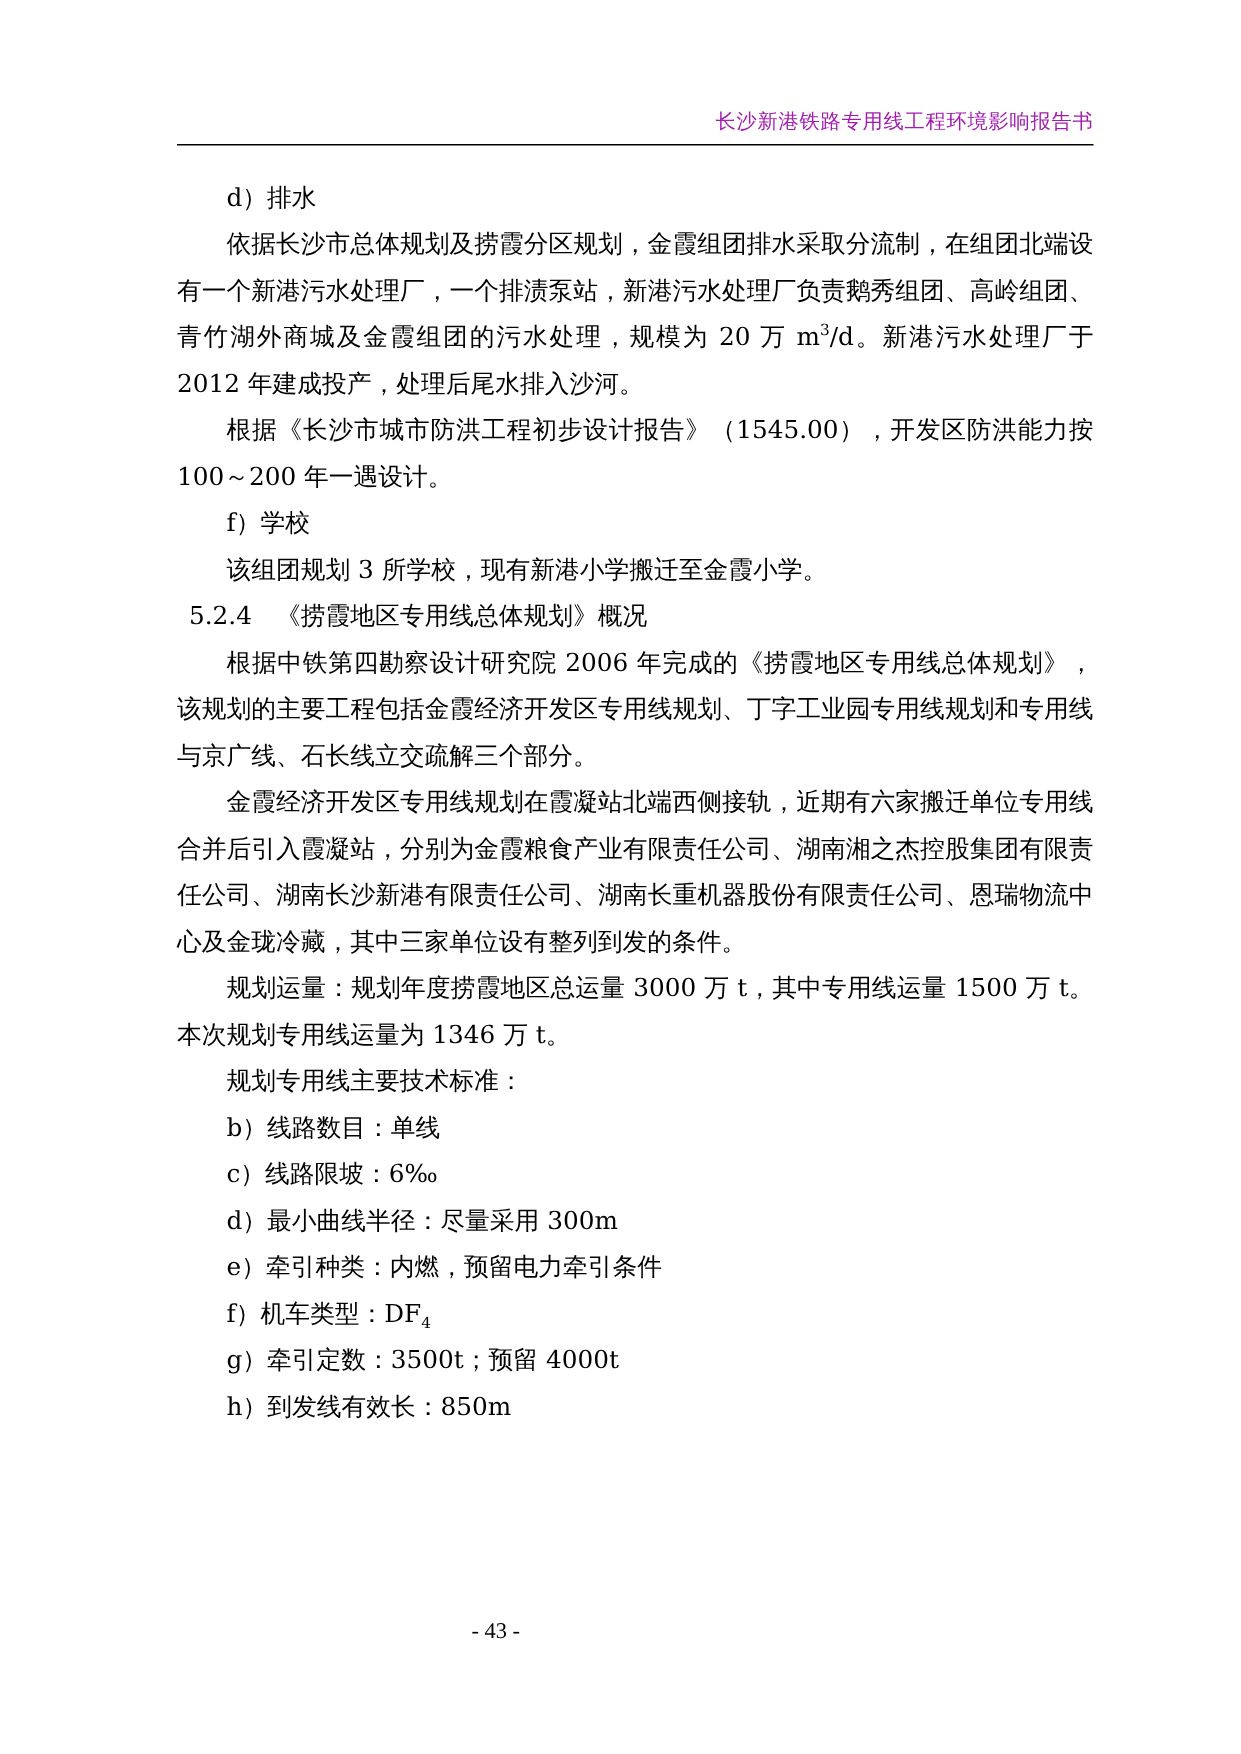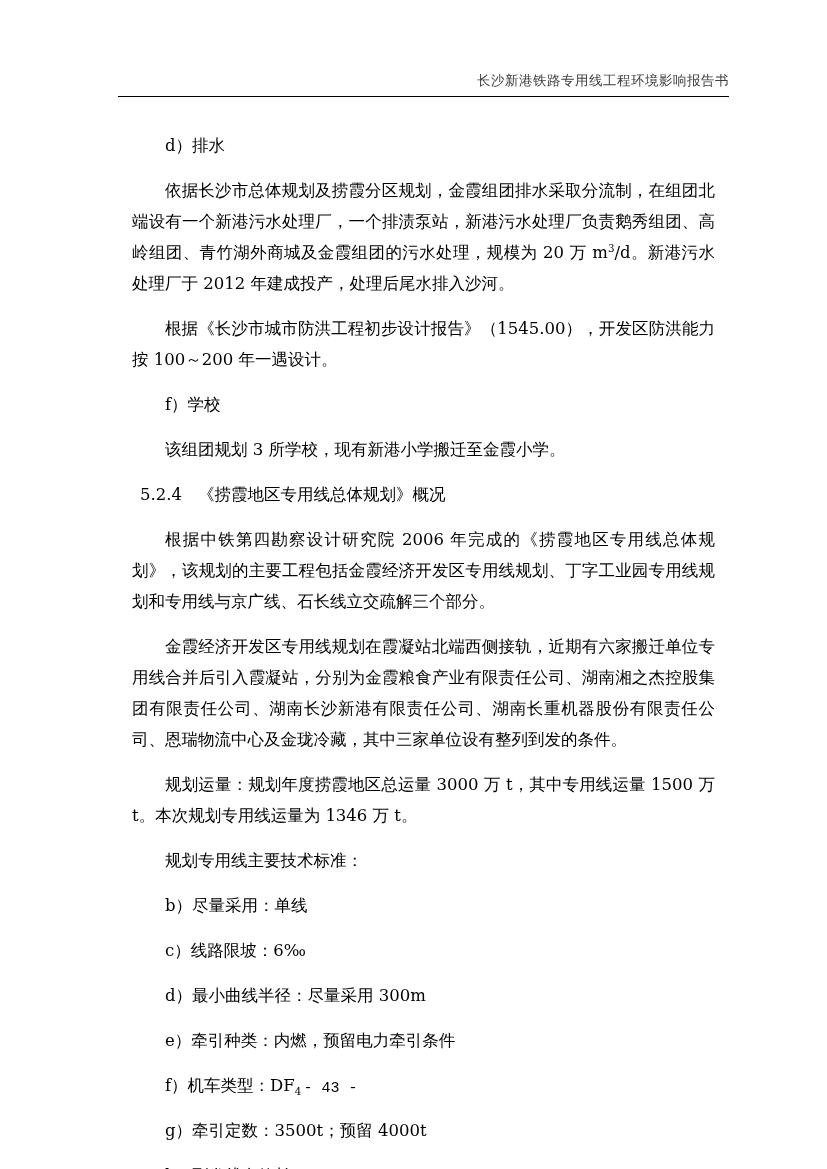--- a/index.html
+++ b/index.html
@@ -19,42 +19,42 @@
     overflow: hidden;
   }
   .header {
     position: absolute;
     top: 72px;
     left: 118px;
     right: 98px;
     text-align: right;
     font-size: 13.5px;
     letter-spacing: 0.5px;
-    color: #404040;
+    color: #a21caf;
   }
   .header-rule {
     position: absolute;
     top: 96px;
     left: 118px;
     right: 98px;
     border-bottom: 1px solid #000;
     height: 0;
   }
   .content {
     position: absolute;
     top: 116px;
     left: 118px;
     width: 611px;
     font-size: 16.5px;
     line-height: 31px;
     text-align: justify;
     text-justify: inter-ideograph;
   }
   p {
-    margin: 14px;
+    margin: 0;
     padding: 0;
   }
   .indent2 {
     text-indent: 2em;
   }
   .sec-head {
     text-indent: 0;
     padding-left: 8px;
   }
   .sec-num {
@@ -74,21 +74,21 @@
     vertical-align: sub;
     line-height: 0;
   }
   .footer {
     position: absolute;
     bottom: 72px;
     left: 0;
     width: 661px;
     text-align: center;
     font-size: 15px;
-    font-family: Liberation Mono, monospace;
+    font-family: Liberation Serif, serif;
   }
 </style>
 </head>
 <body>
 
 <div class="page">
 
   <div class="header">
     <span>长沙新港铁路专用线工程环境影响报告书</span>
   </div>
@@ -110,21 +110,21 @@
     <p class="sec-head"><span class="sec-num">5.2.4</span><span>《捞霞地区专用线总体规划》概况</span></p>
 
     <p class="indent2">根据中铁第四勘察设计研究院 2006 年完成的《捞霞地区专用线总体规划》，该规划的主要工程包括金霞经济开发区专用线规划、丁字工业园专用线规划和专用线与京广线、石长线立交疏解三个部分。</p>
 
     <p class="indent2">金霞经济开发区专用线规划在霞凝站北端西侧接轨，近期有六家搬迁单位专用线合并后引入霞凝站，分别为金霞粮食产业有限责任公司、湖南湘之杰控股集团有限责任公司、湖南长沙新港有限责任公司、湖南长重机器股份有限责任公司、恩瑞物流中心及金珑冷藏，其中三家单位设有整列到发的条件。</p>
 
     <p class="indent2">规划运量：规划年度捞霞地区总运量 3000 万 t，其中专用线运量 1500 万 t。本次规划专用线运量为 1346 万 t。</p>
 
     <p class="indent2">规划专用线主要技术标准：</p>
 
-    <p class="item">b）尽量采用：单线</p>
+    <p class="item">b）线路数目：单线</p>
     <p class="item">c）线路限坡：6‰</p>
     <p class="item">d）最小曲线半径：尽量采用 300m</p>
     <p class="item">e）牵引种类：内燃，预留电力牵引条件</p>
     <p class="item"><span>f）机车类型：DF</span><sub>4</sub></p>
     <p class="item">g）牵引定数：3500t；预留 4000t</p>
     <p class="item">h）到发线有效长：850m</p>
 
   </div>
 
   <div class="footer">

